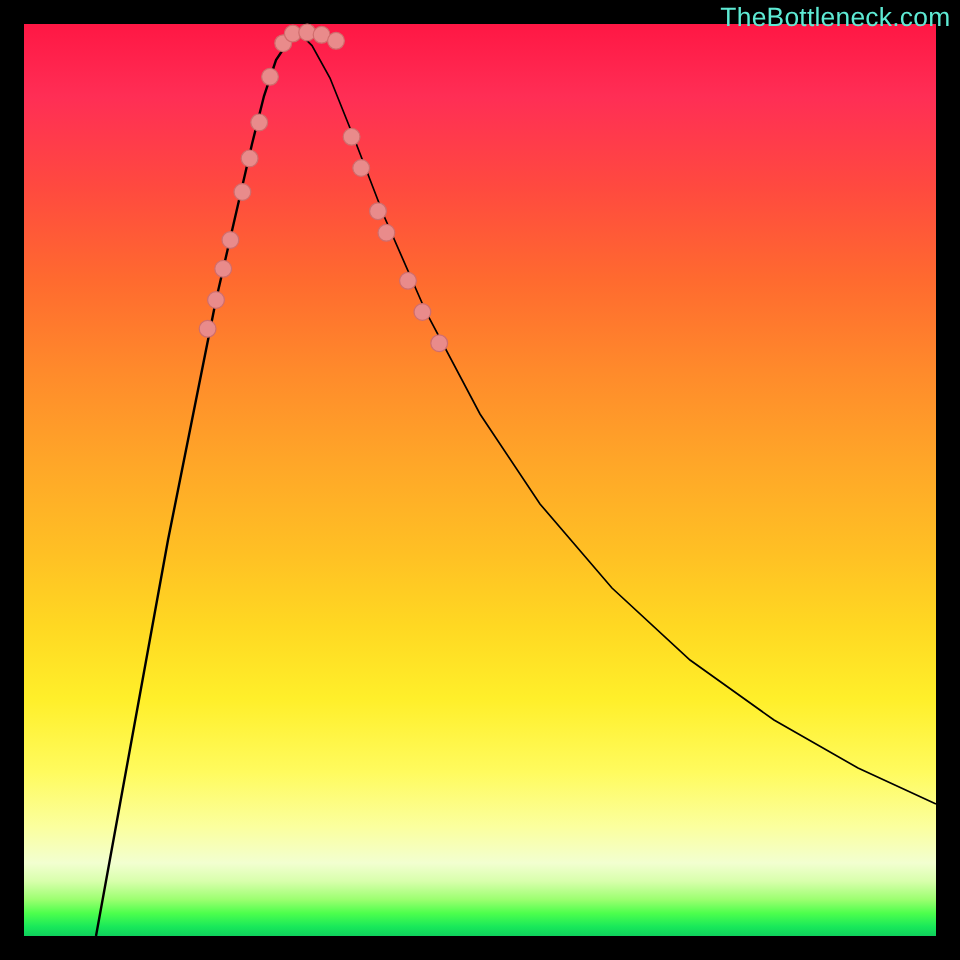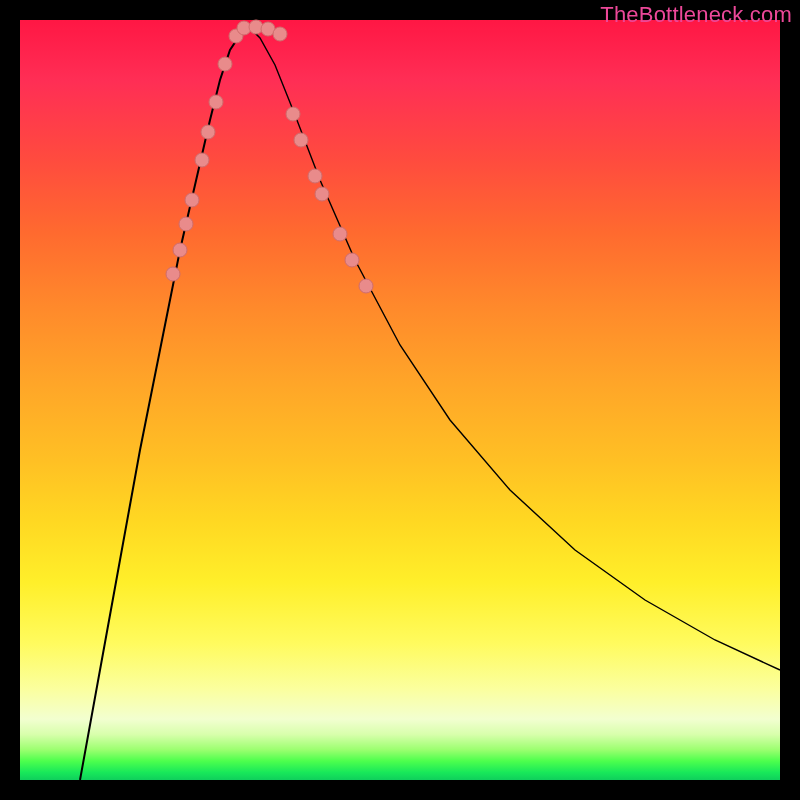--- a/index.html
+++ b/index.html
@@ -43,21 +43,21 @@
       #18e85a 99%,
       #0fcf5c 100%
     );
   }
   .watermark {
     position: absolute;
     top: 2px;
     right: 8px;
     font-size: 22px;
     font-weight: 500;
-    color: #ec4899;
+    color: #5eead4;
     letter-spacing: 0.2px;
     user-select: none;
   }
   svg.curves {
     position: absolute;
     left: 0; top: 0;
     width: 760px;
     height: 760px;
     overflow: visible;
   }

